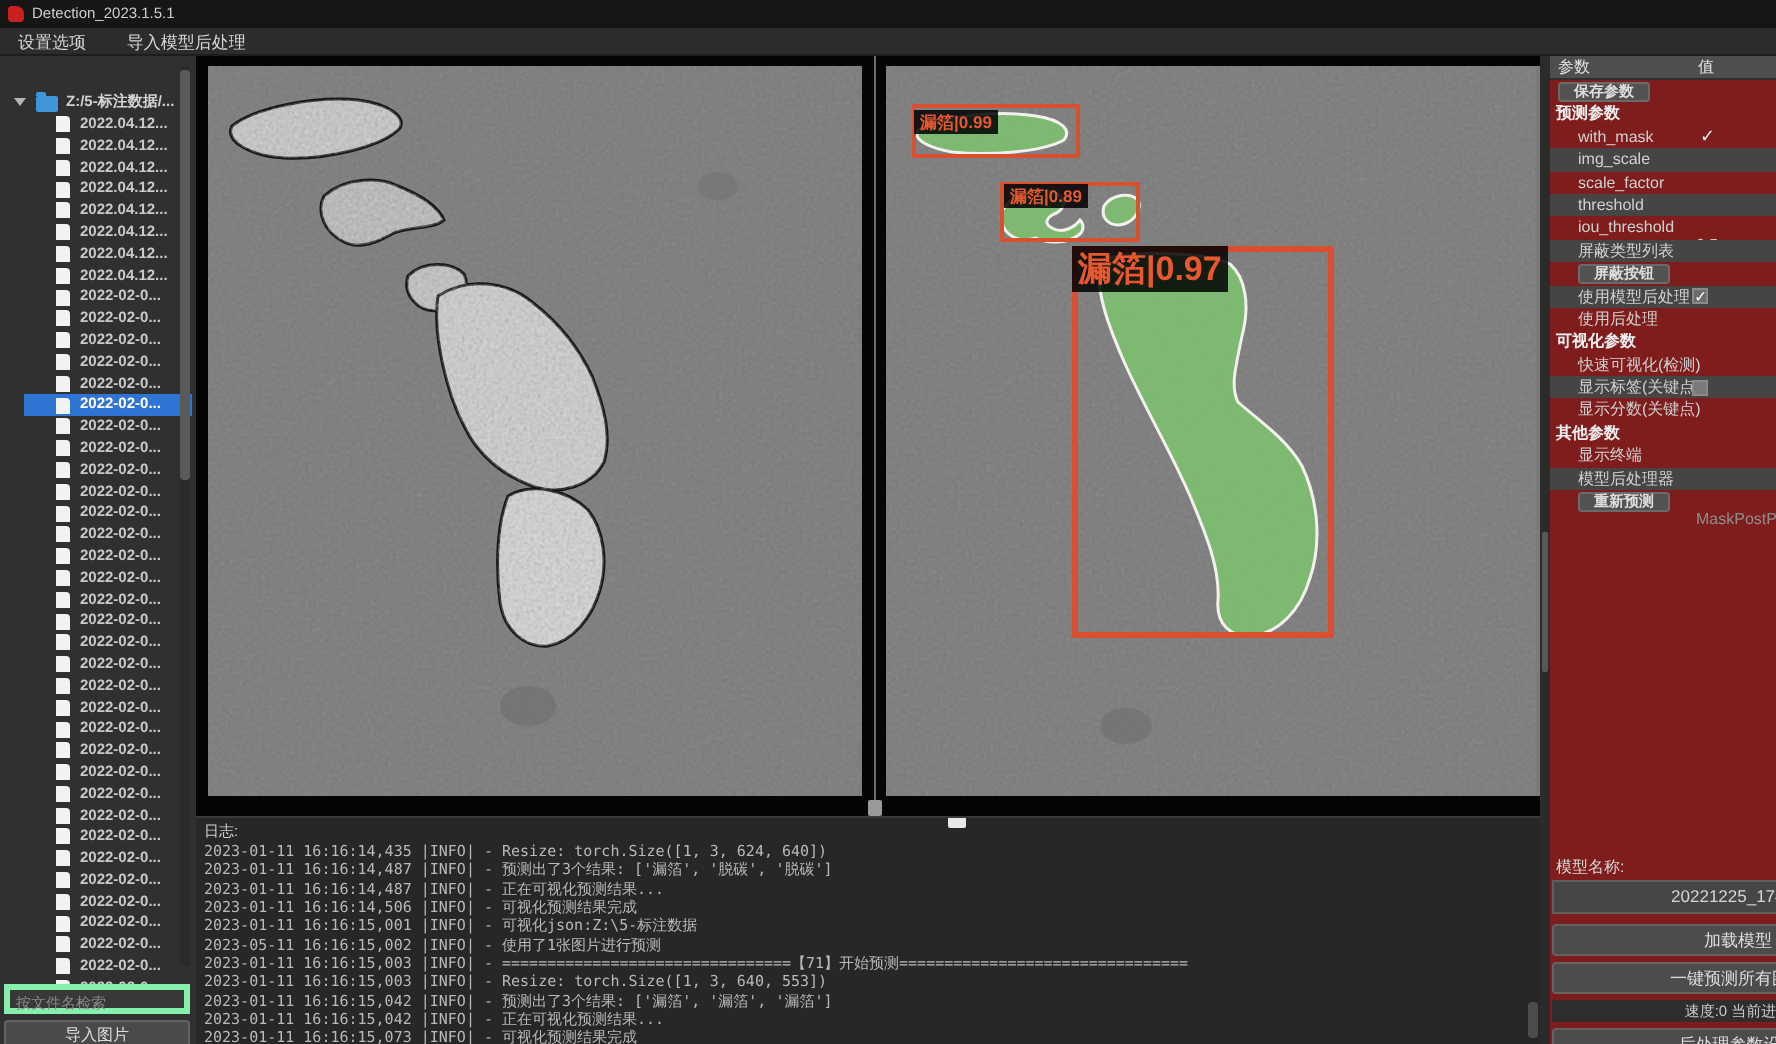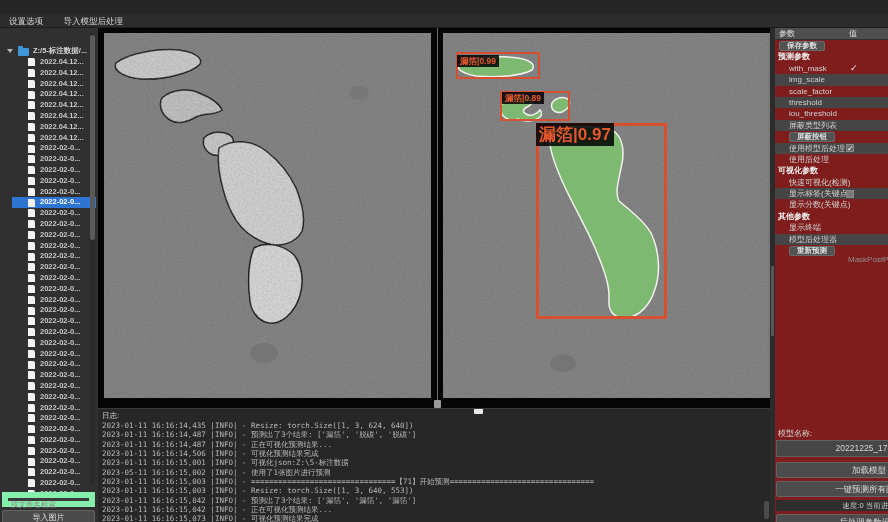--- a/index.html
+++ b/index.html
@@ -27,21 +27,21 @@
   .folder-icon:before { content:""; position:absolute; left:0; top:-2px; width:5px; height:2px; background:#3f96d8; border-radius:1px 1px 0 0; }
   .tree-root .flabel { position:absolute; left:33px; top:0; }
   .titem { position:relative; height:10.8px; line-height:10.8px; margin-left:12px; color:#c9c9c9;
     font-size:7.5px; white-space:nowrap; }
   .titem.selected { background:#2e74d2; color:#fff; }
   .ficon { position:absolute; left:16px; top:1.2px; width:6.5px; height:8px; background:#f2f2f2; border-radius:0 2px 0 0; }
   .titem .flabel { position:absolute; left:28px; top:0; }
   .tree-scrollbar { position:absolute; left:90px; top:5px; width:5px; height:450px; background:#2a2a2a; border-radius:2px; }
   .tree-thumb { position:absolute; left:0; top:2px; width:5px; height:205px; background:#5a5a5a; border-radius:2px; }
   .search-input { position:absolute; left:2px; top:464px; width:93px; height:15px; background:#383838;
-    border:6px solid #86efac; color:#8a8a8a; font-size:7.5px; line-height:13px; padding-left:3px; }
+    border:3px solid #86efac; color:#8a8a8a; font-size:7.5px; line-height:13px; padding-left:3px; }
   .import-btn { position:absolute; left:2px; top:482px; width:93px; height:15px; background:#4a4a4a;
     border:1px solid #636363; border-radius:2px; color:#ddd; font-size:8px; text-align:center; line-height:13px; }
 
   
   .center-black { position:absolute; left:98px; top:28px; width:675px; height:380px; background:#050505; }
   .img-panel { position:absolute; top:5px; height:365px; overflow:hidden; background:#7b7b7b; }
   .img-left { left:6px; width:327px; }
   .img-right { left:345px; width:329px; }
   .img-divider { position:absolute; left:339px; top:0; width:1px; height:380px; background:#6e6e6e; }
   .img-divider-handle { position:absolute; left:336px; top:372px; width:7px; height:8px; background:#9a9a9a; border-radius:1px; }
@@ -95,20 +95,24 @@
   .btn-predict { top:453px; }
   .status-bar { position:absolute; left:1px; top:472px; width:186px; height:11px; background:#2e2e2e;
     color:#c9c9c9; font-size:7.5px; line-height:11px; text-align:center; }
   .btn-bottom { top:486px; }
 </style>
 </head>
 <body>
 
 <div id="app">
 
+  <div class="titlebar">
+    <span class="app-icon"></span>
+    <span class="title-text">Detection_2023.1.5.1</span>
+  </div>
 
   <div class="menubar">
     <span class="menu-item">设置选项</span>
     <span class="menu-item">导入模型后处理</span>
   </div>
 
   <div class="sidebar">
     <div class="tree">
       <div class="tree-root">
         <span class="tw-arrow"></span>

